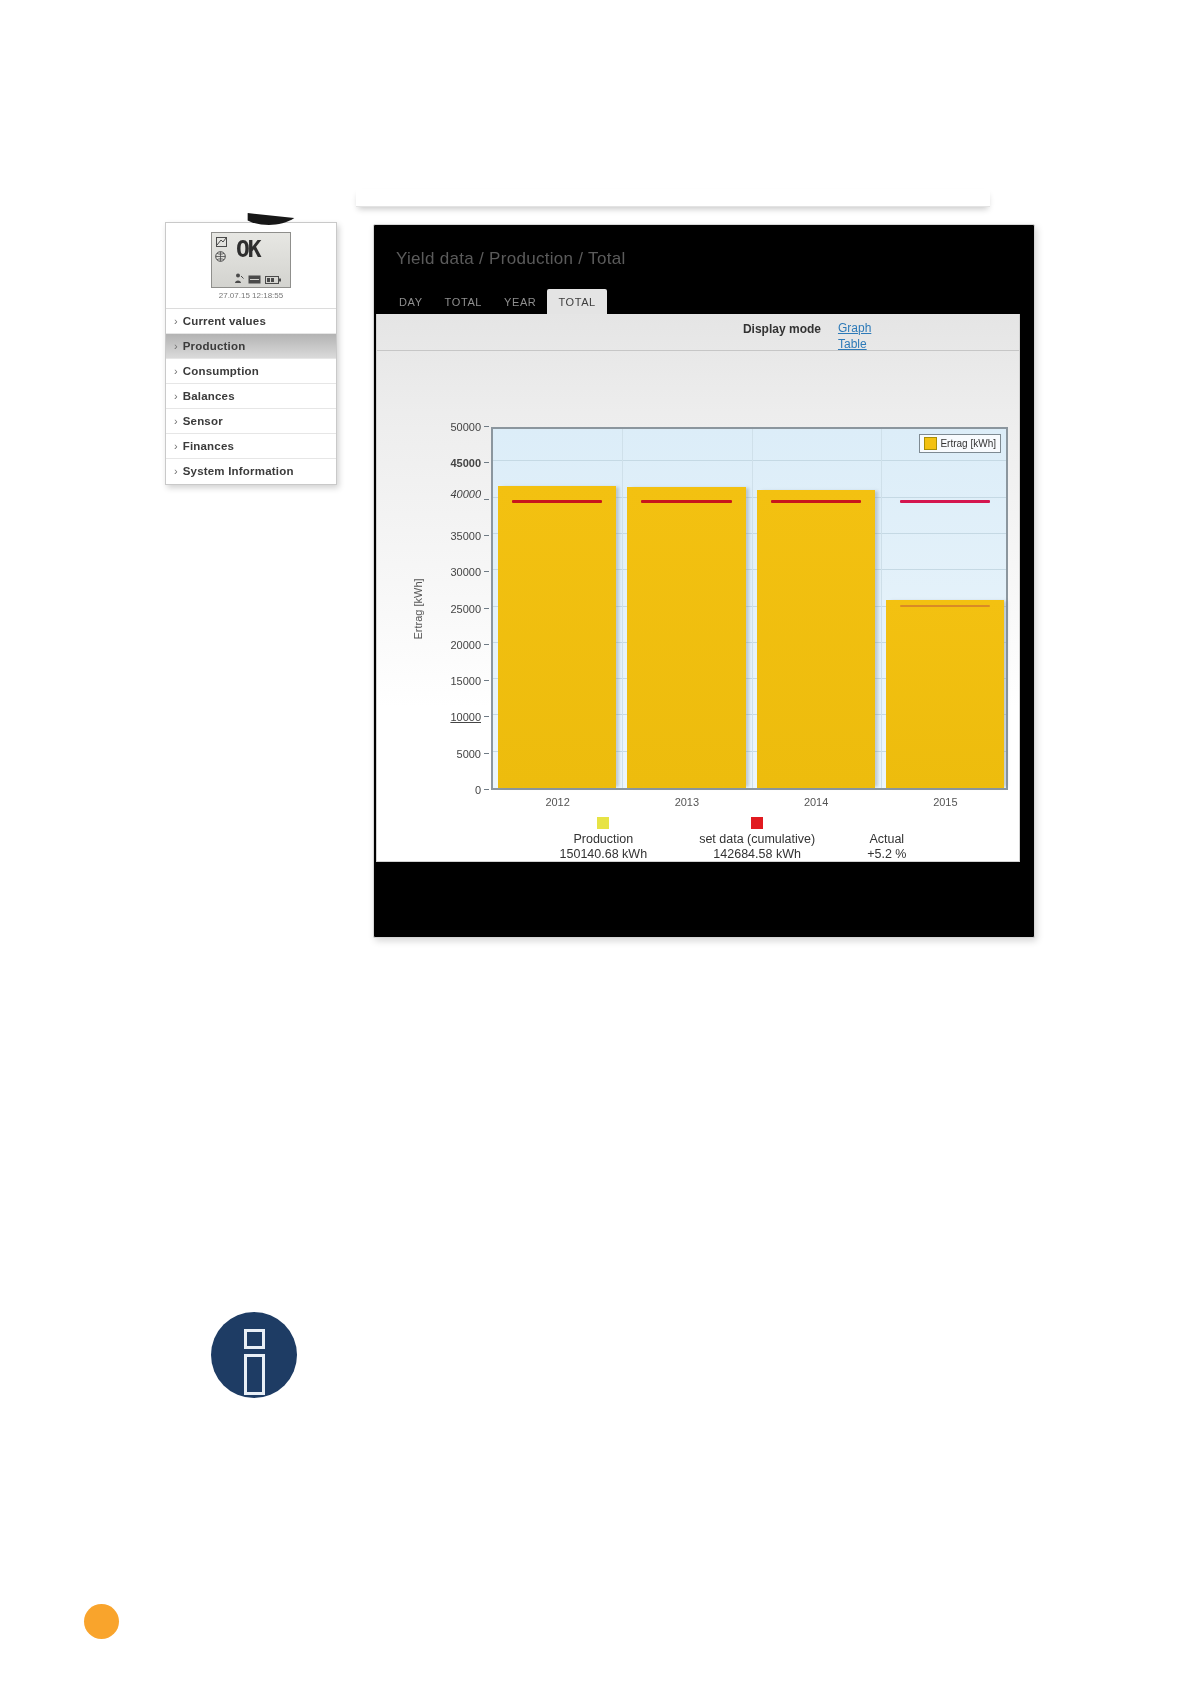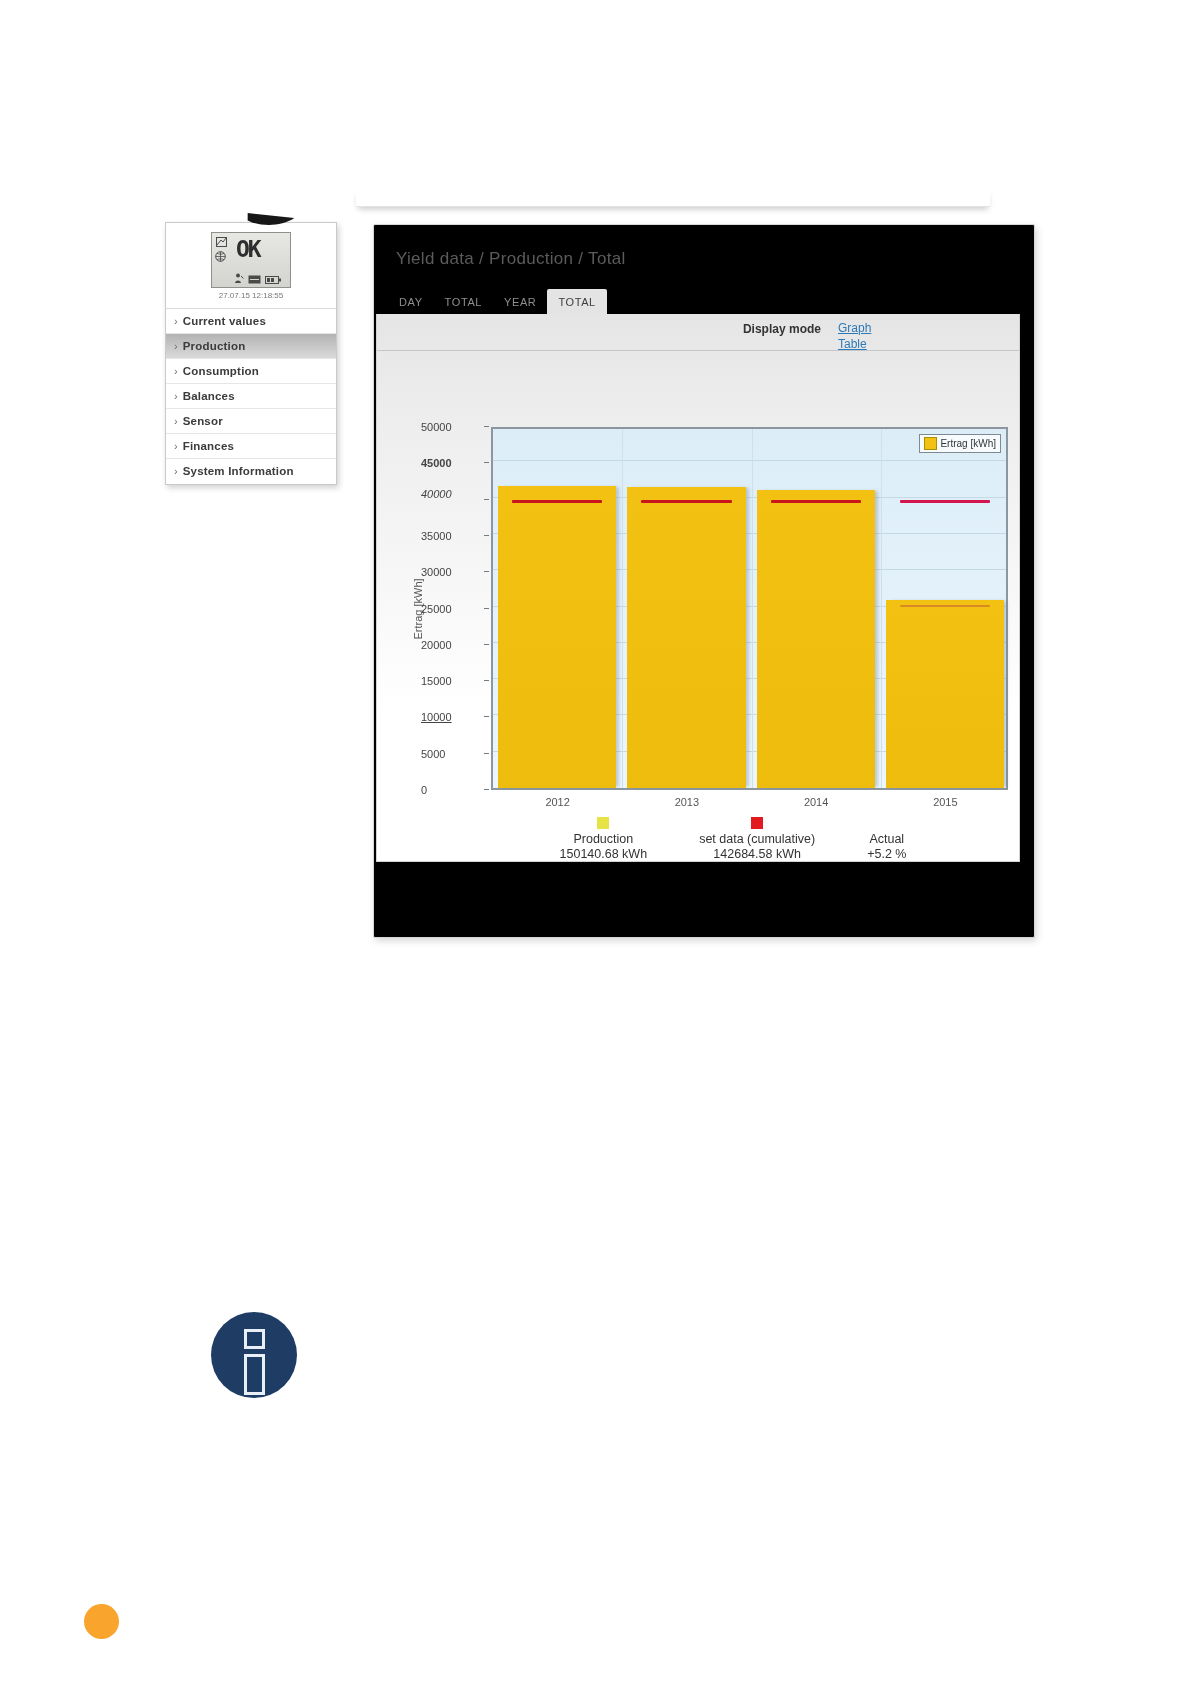--- a/index.html
+++ b/index.html
@@ -44,21 +44,21 @@
   .dm-links{display:flex;flex-direction:column;gap:1px;}
   .dm-link{font-size:12px;color:#2d7ab8;text-decoration:underline;cursor:pointer;line-height:15px;}
 
   
   .chart-zone{position:relative;height:472px;}
   .plot-wrap{position:absolute;left:114px;top:76px;width:517px;height:363px;}
   .plot{position:absolute;inset:0;border:2px solid #8b969e;
     background:linear-gradient(180deg,#dcedf8,#ecf6fc);}
   .ygrid{position:absolute;left:0;width:100%;height:1px;background:#c5d9e4;}
   .vgrid{position:absolute;top:0;height:100%;width:1px;background:#cfe0ea;}
-  .ytick{position:absolute;left:-70px;width:60px;text-align:left;font-size:11px;color:#444;}
+  .ytick{position:absolute;left:-70px;width:60px;text-align:right;font-size:11px;color:#444;}
   .ymark{position:absolute;left:-7px;width:5px;height:1px;background:#6f7b85;}
   .bar{position:absolute;bottom:0;background:linear-gradient(180deg,#f6c916,#edbc0d);
     box-shadow:4px 0 3px -1px rgba(110,125,140,.35);}
   .setline{position:absolute;height:3px;border-radius:1px;}
   .xlabel{position:absolute;top:100%;margin-top:8px;font-size:11px;color:#555;text-align:center;}
   .plot-legend{position:absolute;top:5px;right:5px;display:flex;align-items:center;gap:3px;
     background:rgba(250,252,254,.92);border:1px solid #7e8a92;padding:2px 4px;z-index:3;}
   .plot-legend .sw{width:11px;height:11px;background:#f3c111;border:1px solid #a98f06;}
   .plot-legend .tx{font-size:10px;color:#333;}
   .ytitle{position:absolute;left:-73px;top:50%;transform:translate(-50%,-50%) rotate(-90deg);

